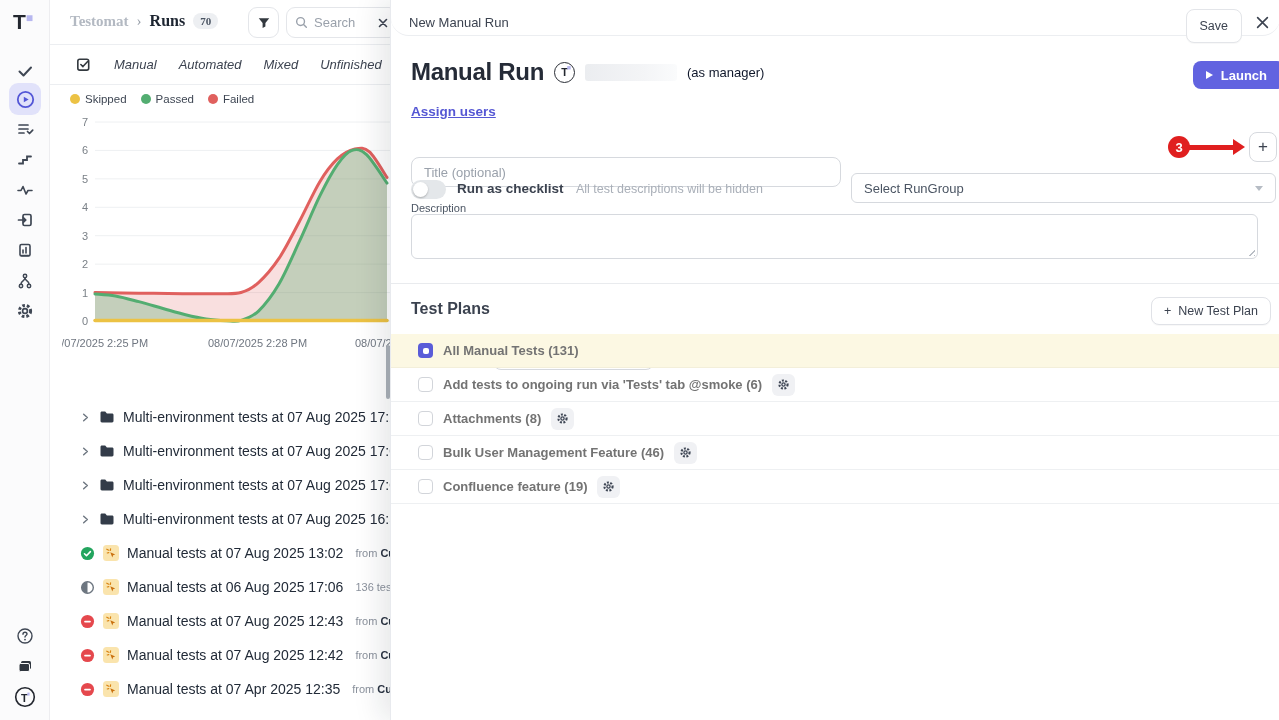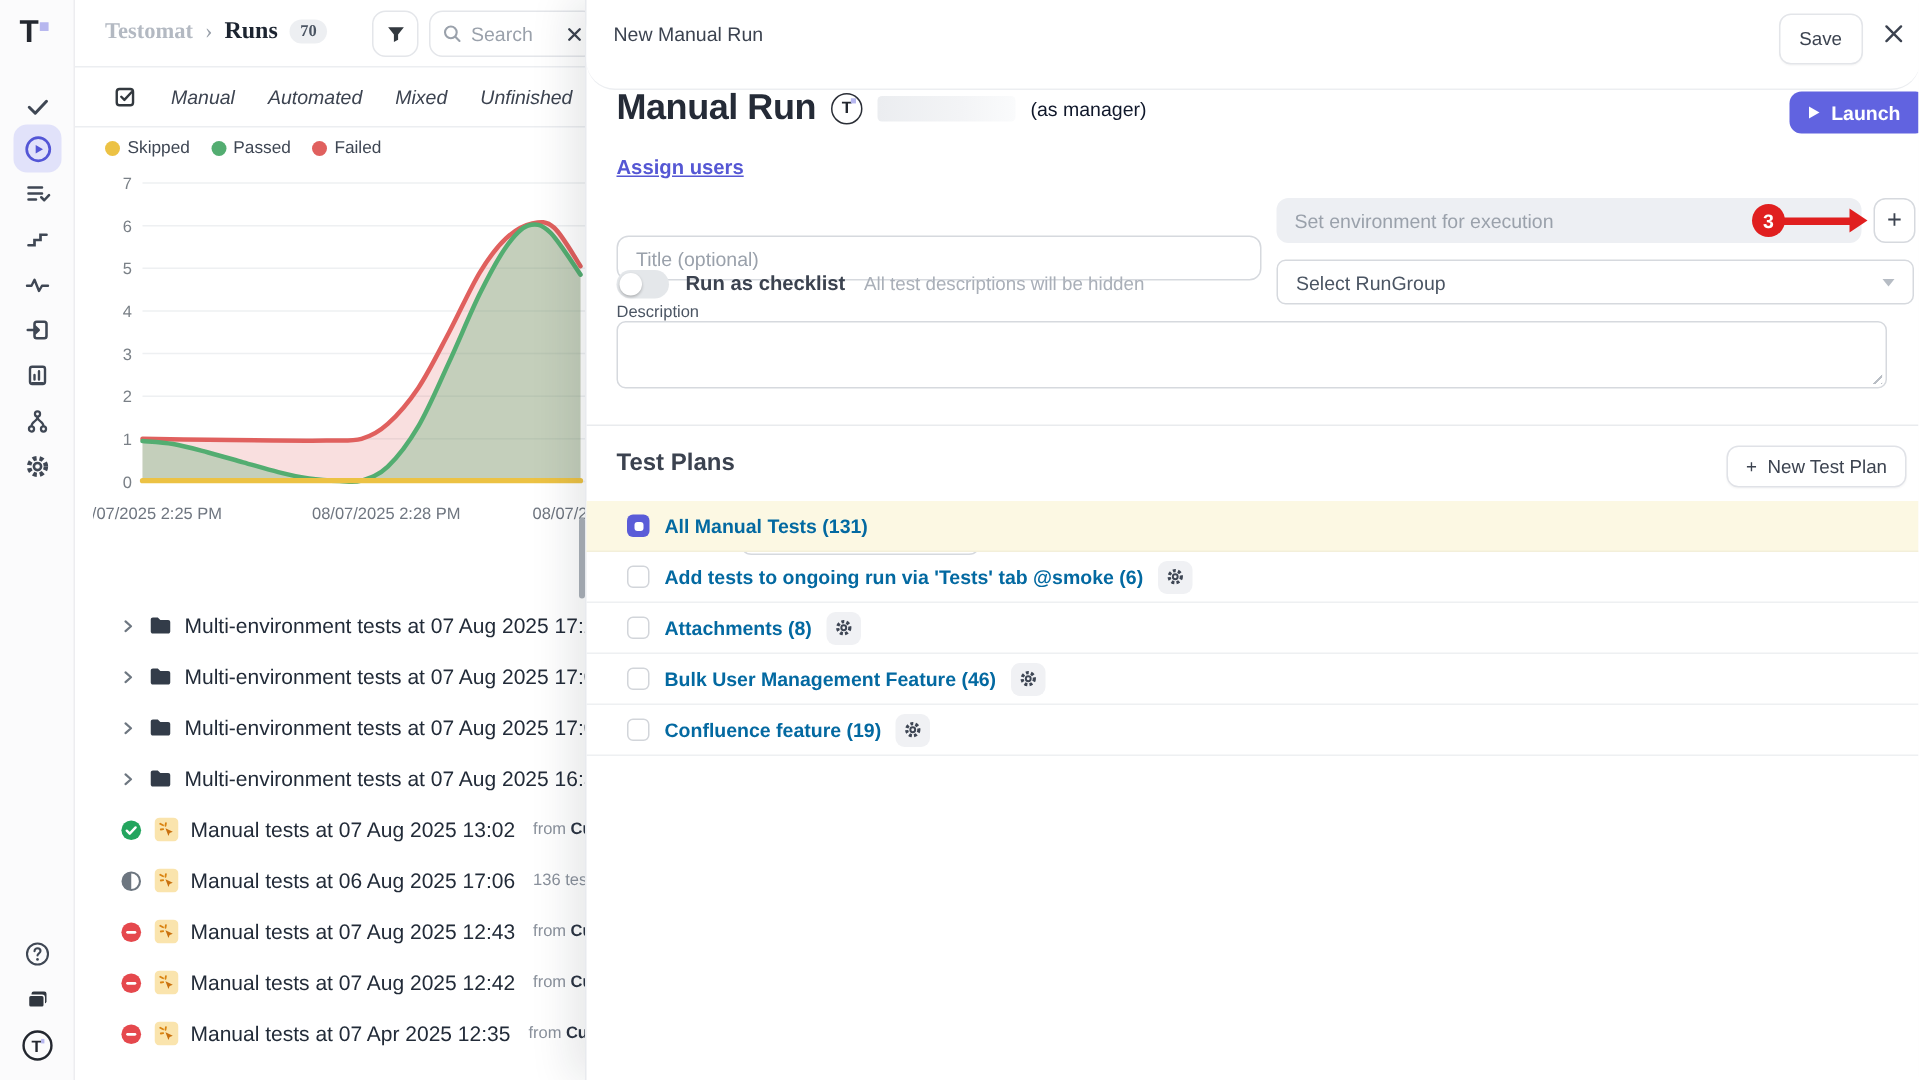--- a/index.html
+++ b/index.html
@@ -40,21 +40,21 @@
   .runrow .lbl{font-size:14px;color:#222b38;font-weight:500;}
   .runrow .meta{font-size:11px;color:#8a919c;margin-left:4px;}
   .runrow .meta b{color:#2a3342;font-weight:700;margin-left:3px;}
   .runrow .chev{width:14px;display:flex;justify-content:center;}
   .runrow .ric{width:16px;height:16px;display:flex;align-items:center;justify-content:center;}
 
   .scroll-thumb{position:absolute;left:386px;top:345px;width:4px;height:54px;background:#a0a6ae;border-radius:2px;z-index:30;}
 
   
   .panel{position:absolute;left:390px;top:0;width:889px;height:720px;background:#fff;box-shadow:-10px 0 26px rgba(20,25,40,.10);border-left:1px solid #e8eaee;z-index:20;}
-  .p-head{position:absolute;left:0;top:0;width:889px;height:60px;border-bottom:1px solid #eceef1;background:#fff;border-radius:19px;}
+  .p-head{position:absolute;left:0;top:0;width:889px;height:36px;border-bottom:1px solid #eceef1;background:#fff;border-radius:19px;}
   .p-title{position:absolute;left:18px;top:15px;font-size:13px;color:#3c4350;}
   .save-btn{position:absolute;right:38px;top:9px;height:27px;padding:16px 13px;border:1px solid #e3e5e9;border-radius:8px;background:#fff;font-size:12.5px;color:#3c4350;display:flex;align-items:center;cursor:pointer;box-shadow:0 1px 1px rgba(0,0,0,.03);}
   .close-x{position:absolute;right:9px;top:13px;width:18px;height:18px;display:flex;align-items:center;justify-content:center;cursor:pointer;}
 
   .h1row{position:absolute;left:20px;top:58px;display:flex;align-items:center;gap:10px;}
   .h1{font-size:24px;font-weight:700;color:#252b37;letter-spacing:-.3px;}
   .avatar{width:21px;height:21px;border-radius:50%;border:1.6px solid #2a2e36;display:flex;align-items:center;justify-content:center;font-size:11px;font-weight:800;color:#23272f;position:relative;}
   .avatar i{font-style:normal;color:#b7b7ef;font-size:7px;position:absolute;top:1px;right:3px;}
   .redact{width:92px;height:17px;border-radius:3px;background:linear-gradient(90deg,#ebedf0,#f3f4f6 60%,#fafbfc);}
   .asmgr{font-size:13px;color:#0f172a;}
@@ -84,21 +84,21 @@
   .resize-corner{position:absolute;right:3px;bottom:3px;width:9px;height:9px;clip-path:polygon(100% 0,100% 100%,0 100%);background:repeating-linear-gradient(135deg,#b9bec5 0 1.2px,transparent 1.2px 4px);pointer-events:none;}
   .divider{position:absolute;left:0;top:283px;width:889px;height:1px;background:#e9ebee;}
 
   .tp-title{position:absolute;left:20px;top:300px;font-size:16px;font-weight:700;color:#3b424f;}
   .tp-search{position:absolute;left:102px;top:297px;width:161px;height:32px;border:1px solid #d6d9de;border-radius:8px;background:#fff;display:flex;align-items:center;gap:6px;padding:0 9px;margin-top:41px;}
   .tp-search .ph{font-size:12px;color:#9aa1ab;}
   .ntp-btn{position:absolute;right:8px;top:297px;height:28px;padding:0 12px;border:1px solid #e0e2e7;border-radius:8px;background:#fff;display:flex;align-items:center;gap:7px;font-size:12.5px;color:#3c4350;cursor:pointer;box-shadow:0 1px 1px rgba(0,0,0,.03);}
   .planlist{position:absolute;left:0;top:334px;width:889px;}
   .planrow{height:34px;display:flex;align-items:center;gap:10px;padding-left:27px;border-bottom:1px solid #eef0f2;cursor:pointer;}
   .planrow.sel{background:#fcf8e3;border-bottom-color:#f3efda;}
-  .planrow .plbl{font-size:13px;font-weight:600;color:#0369a1;}
+  .planrow .plbl{font-size:13px;font-weight:600;color:#737373;}
   .cbx{width:15px;height:15px;border:1.5px solid #d2d5da;border-radius:4px;background:#fff;flex:0 0 auto;}
   .cbx.on{border:none;background:#5a5cd8;display:flex;align-items:center;justify-content:center;}
   .cbx.on::after{content:'';width:6px;height:6px;border-radius:2px;background:#fff;}
   .gear-btn{width:23px;height:22px;border-radius:6px;background:#f0f1f4;display:flex;align-items:center;justify-content:center;cursor:pointer;}
 </style>
 </head>
 <body>
 
 <div class="stage">
 
@@ -431,21 +431,20 @@
       <span class="redact"></span>
       <span class="asmgr">(as manager)</span>
     </div>
     <a class="assign">Assign users</a>
     <div class="launch-btn">
       <span class="tri"></span>
       <span>Launch</span>
     </div>
 
     <input class="inp title-inp" placeholder="Title (optional)" style="">
-    <input class="env-inp" placeholder="Set environment for execution" style="">
     <div class="ann-badge">3</div>
     <div class="ann-arrow"></div>
     <div class="plus-btn">+</div>
 
     <div class="toggle"></div>
     <span class="chk-lbl">Run as checklist</span>
     <span class="chk-hint">All test descriptions will be hidden</span>
     <div class="rungroup">
       <span>Select RunGroup</span>
       <span class="caret"></span>

